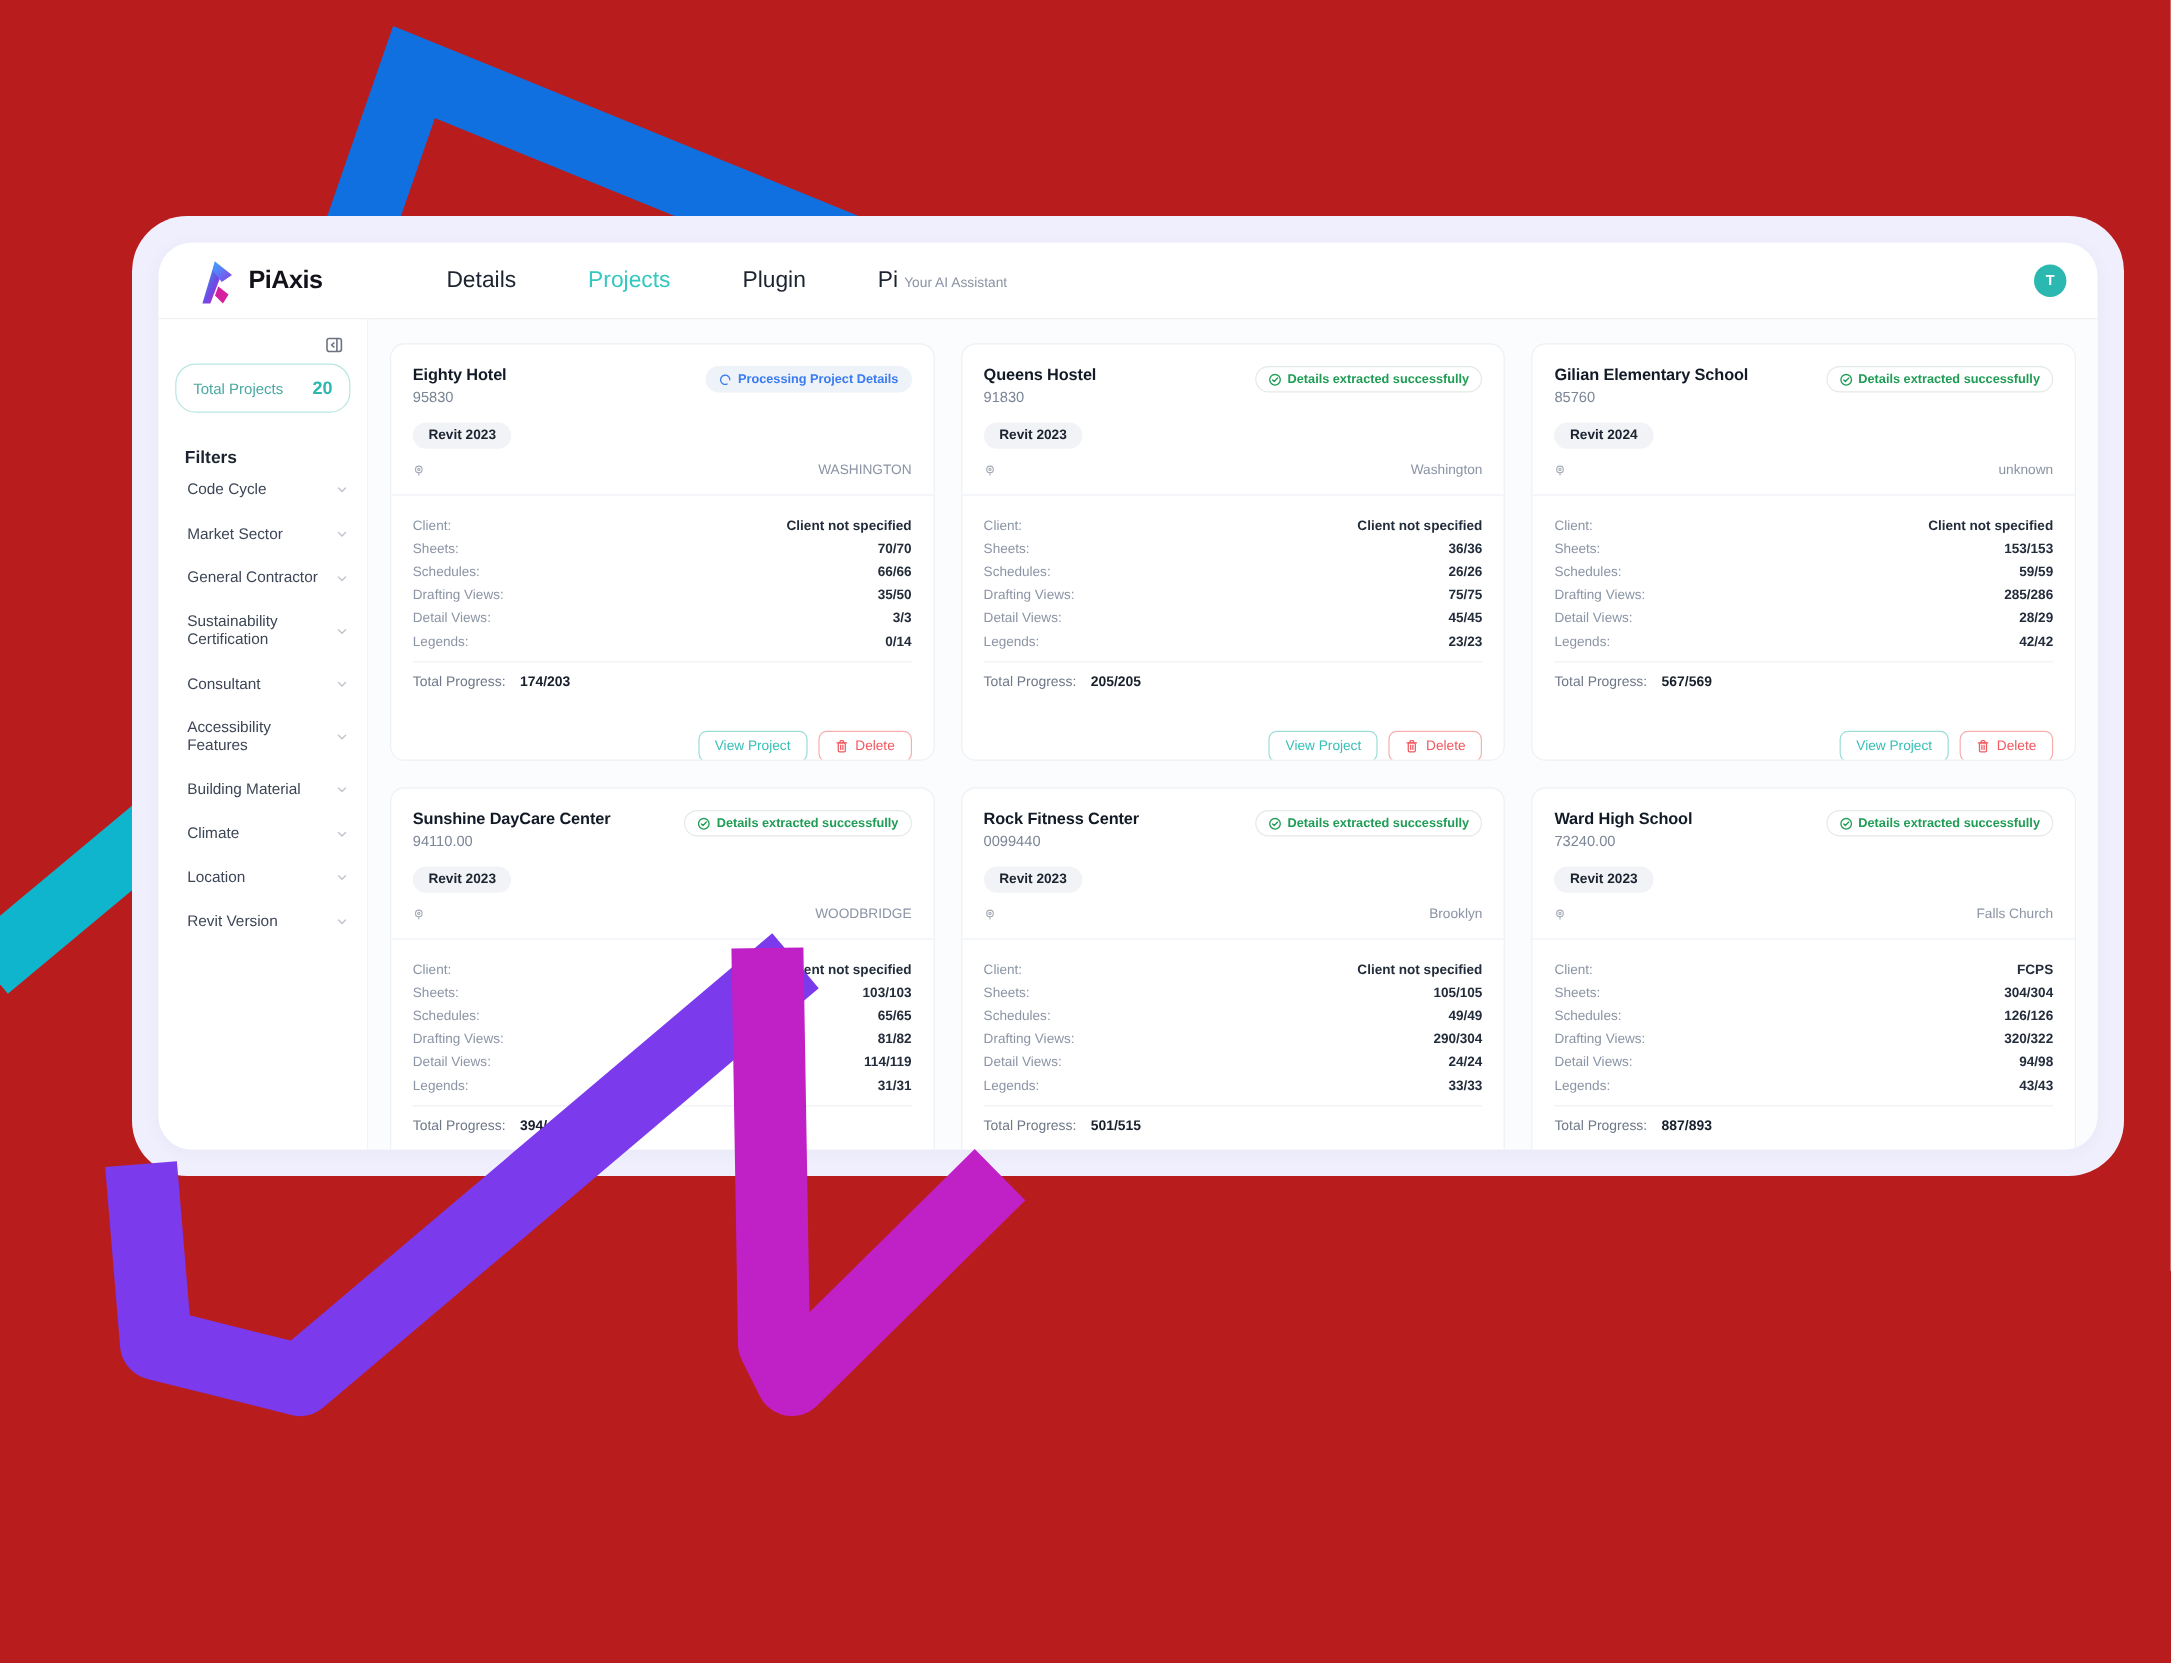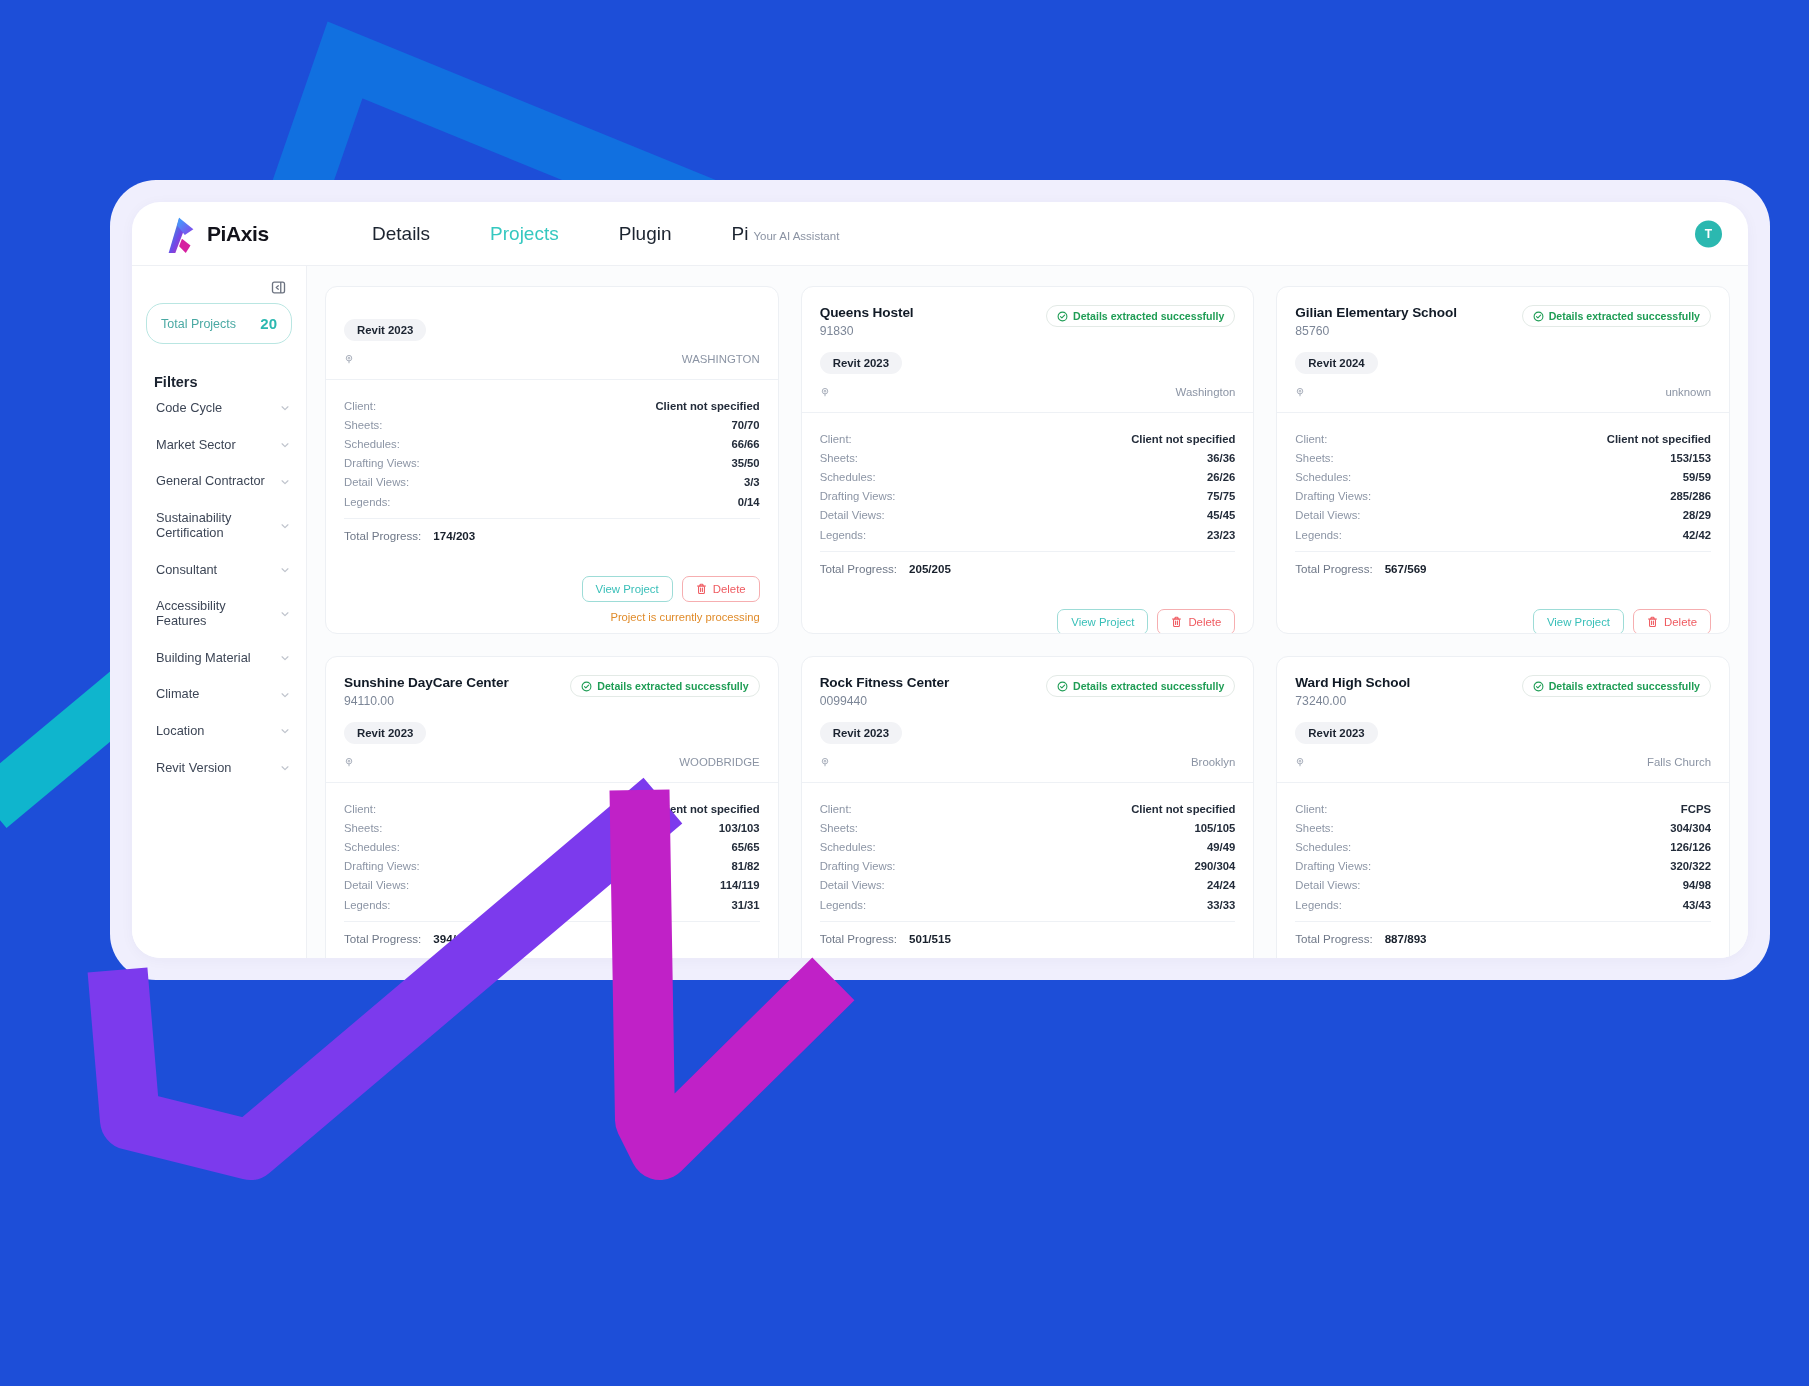--- a/index.html
+++ b/index.html
@@ -2,21 +2,21 @@
 <html><head>
 <meta charset="utf-8">
 <style>
   * { box-sizing: border-box; margin: 0; padding: 0; }
   html, body {
     width: 1809px; height: 1386px;
     font-family: "Liberation Sans", sans-serif;
     background: #ffffff;
     overflow: hidden;
   }
-  #stage { position: relative; width: 1809px; height: 1386px; background:#1d4ed8; }
+  #stage { position: relative; width: 1809px; height: 1386px; background:#b91c1c; }
 
   
   .deco { position: absolute; left: 0; top: 0; width: 1809px; height: 1386px; pointer-events: none; }
   .deco.behind { z-index: 1; }
   .deco.front  { z-index: 40; }
 
   
   .window-outer {
     position: absolute; left: 110px; top: 180px;
     width: 1660px; height: 800px;
@@ -282,21 +282,32 @@
                 <span class="filter-label">Revit Version</span>
                 <svg class="chev" viewBox="0 0 12 12" fill="none" stroke="#8a92a2" stroke-width="1.4">
                   <path d="M2.5 4.5 L6 8 L9.5 4.5" stroke-linecap="round" stroke-linejoin="round"></path>
                 </svg>
               </div>
             </div>
         </div>
 
         <div class="content" id="project-grid">
             <div class="card">
-              <div class="card-head"><div class="chip">Revit 2023</div><div class="loc">
+              <div class="card-head"><div class="card-head-top">
+                  <div>
+                    <div class="card-title">Eighty Hotel</div>
+                    <div class="card-number">95830</div>
+                  </div>
+                  <div class="badge processing">
+                    <svg width="11" height="11" viewBox="0 0 12 12" fill="none" stroke="#3b7bf0" stroke-width="1.2">
+                      <path d="M10 6 A4.2 4.2 0 1 0 7.6 9.8" stroke-linecap="round"></path>
+                    </svg>
+                    <span>Processing Project Details</span>
+                  </div>
+                </div><div class="chip">Revit 2023</div><div class="loc">
                   <svg viewBox="0 0 12 12" fill="none" stroke="#8b94a4" stroke-width="1.1">
                     <circle cx="6" cy="5" r="3.3"></circle>
                     <circle cx="6" cy="5" r="1.1"></circle>
                     <path d="M6 8.3 L6 10.6" stroke-linecap="round"></path>
                   </svg>
                   <span>WASHINGTON</span>
                 </div></div>
               <div class="card-body">
                 <div class="stat">
                   <span class="stat-k">Client:</span>

